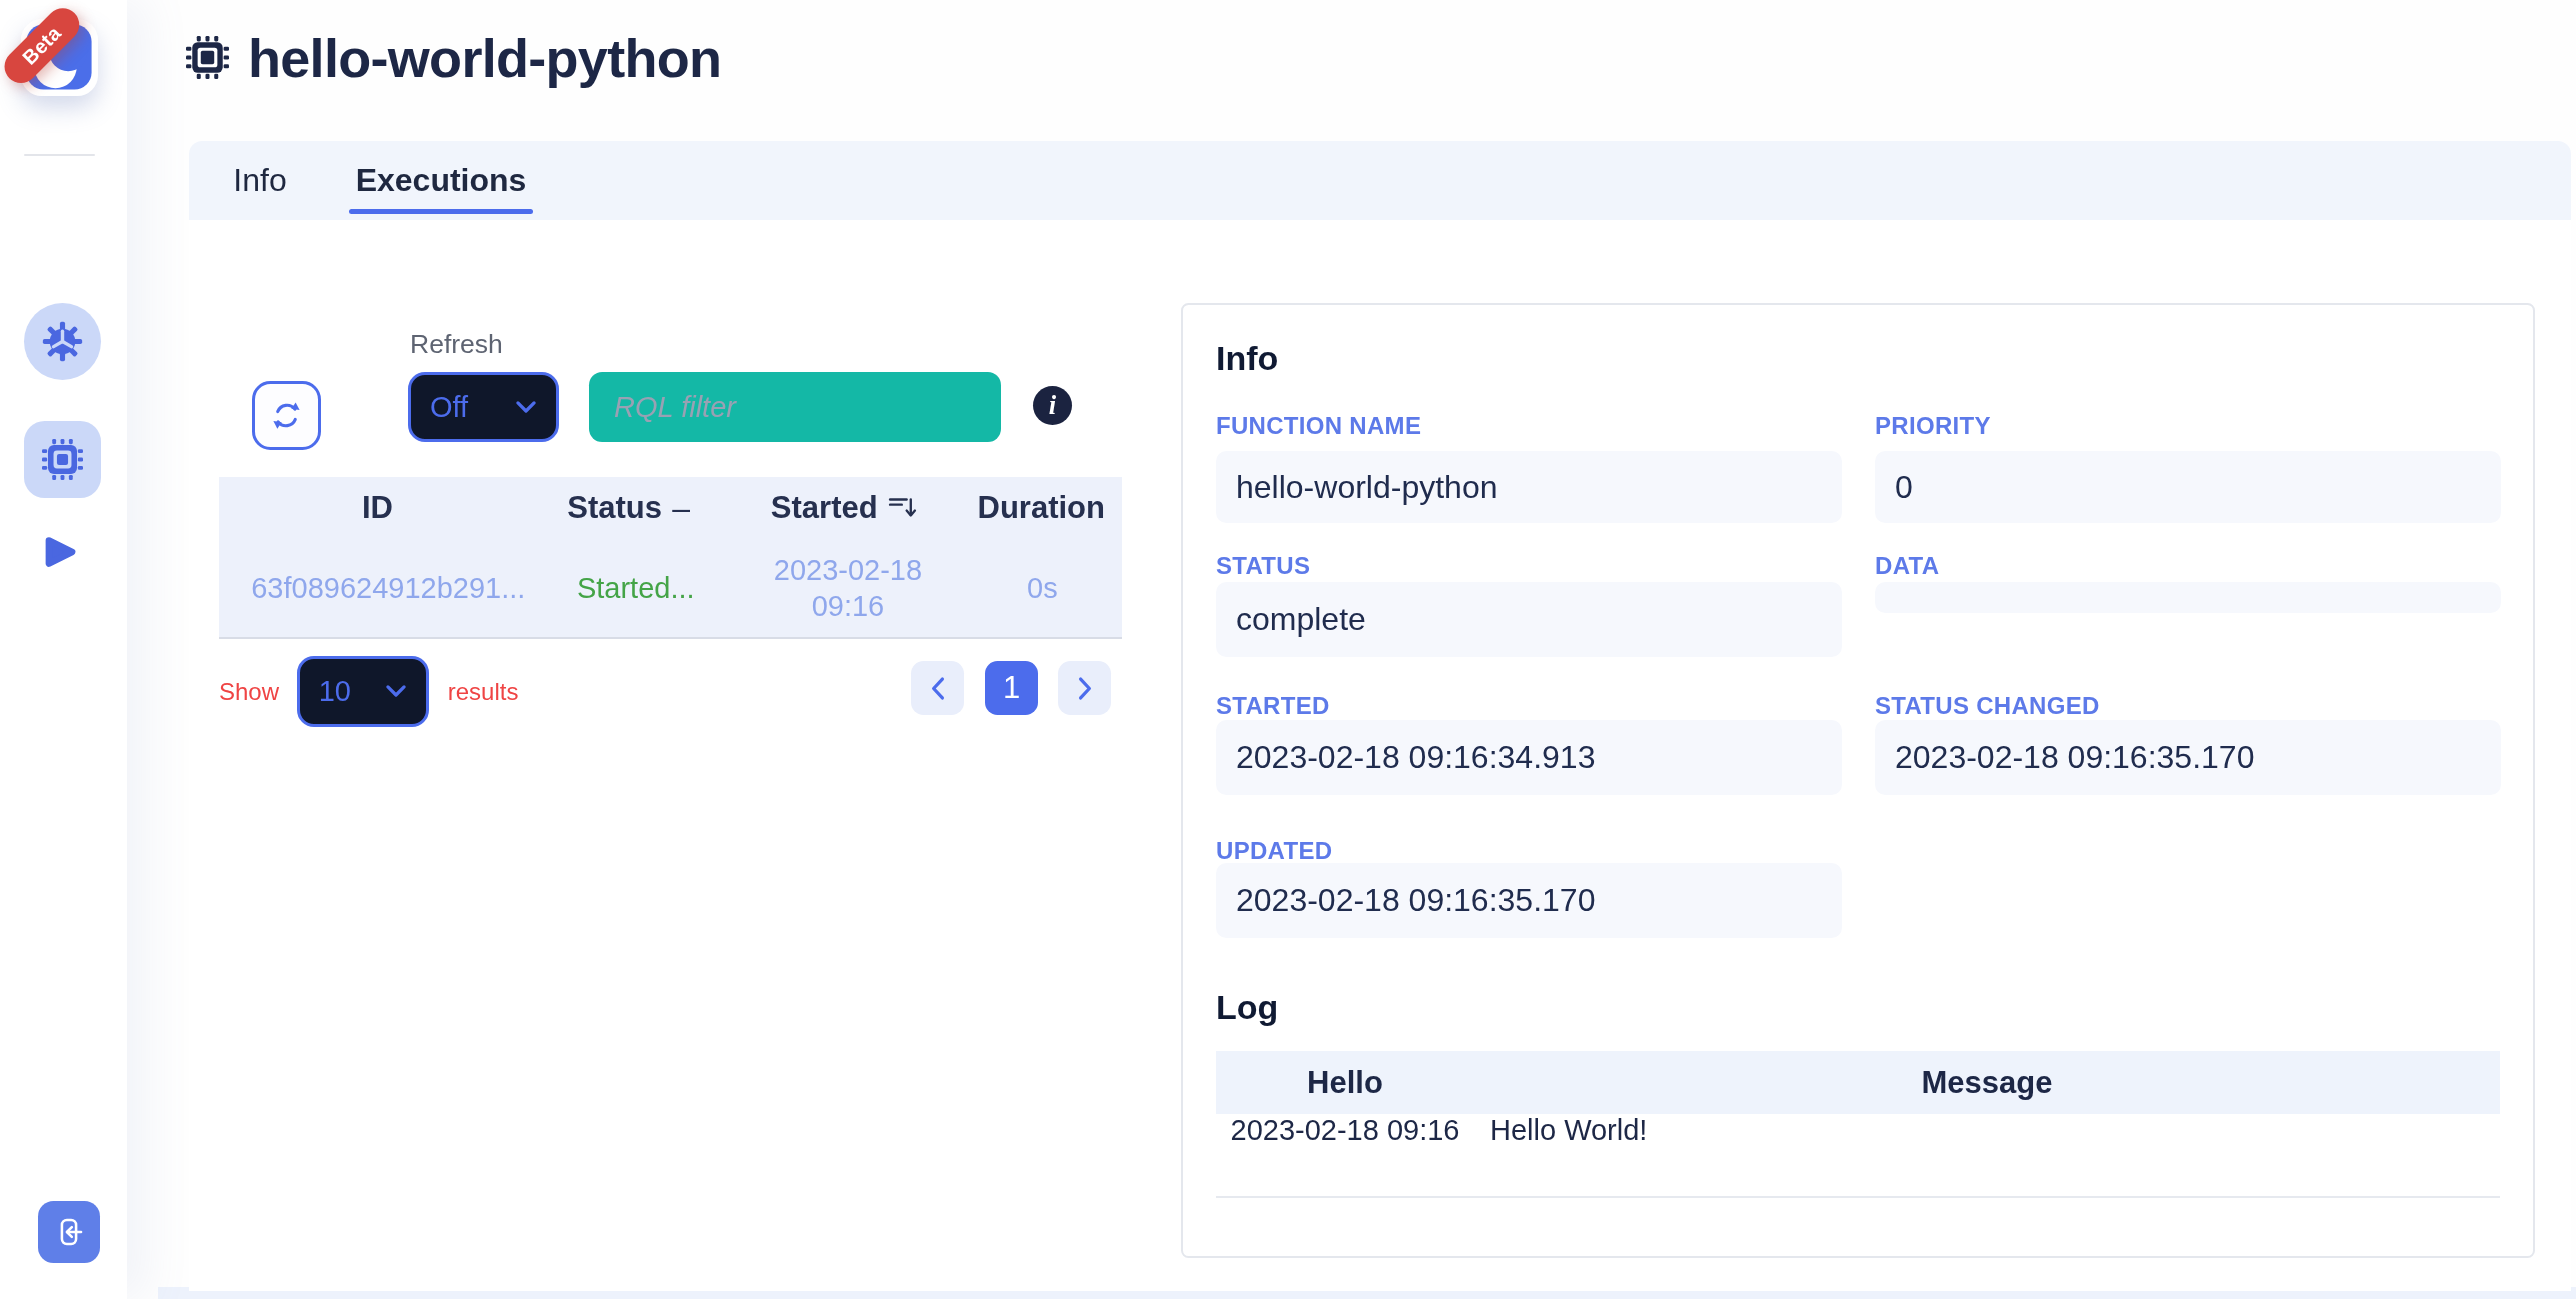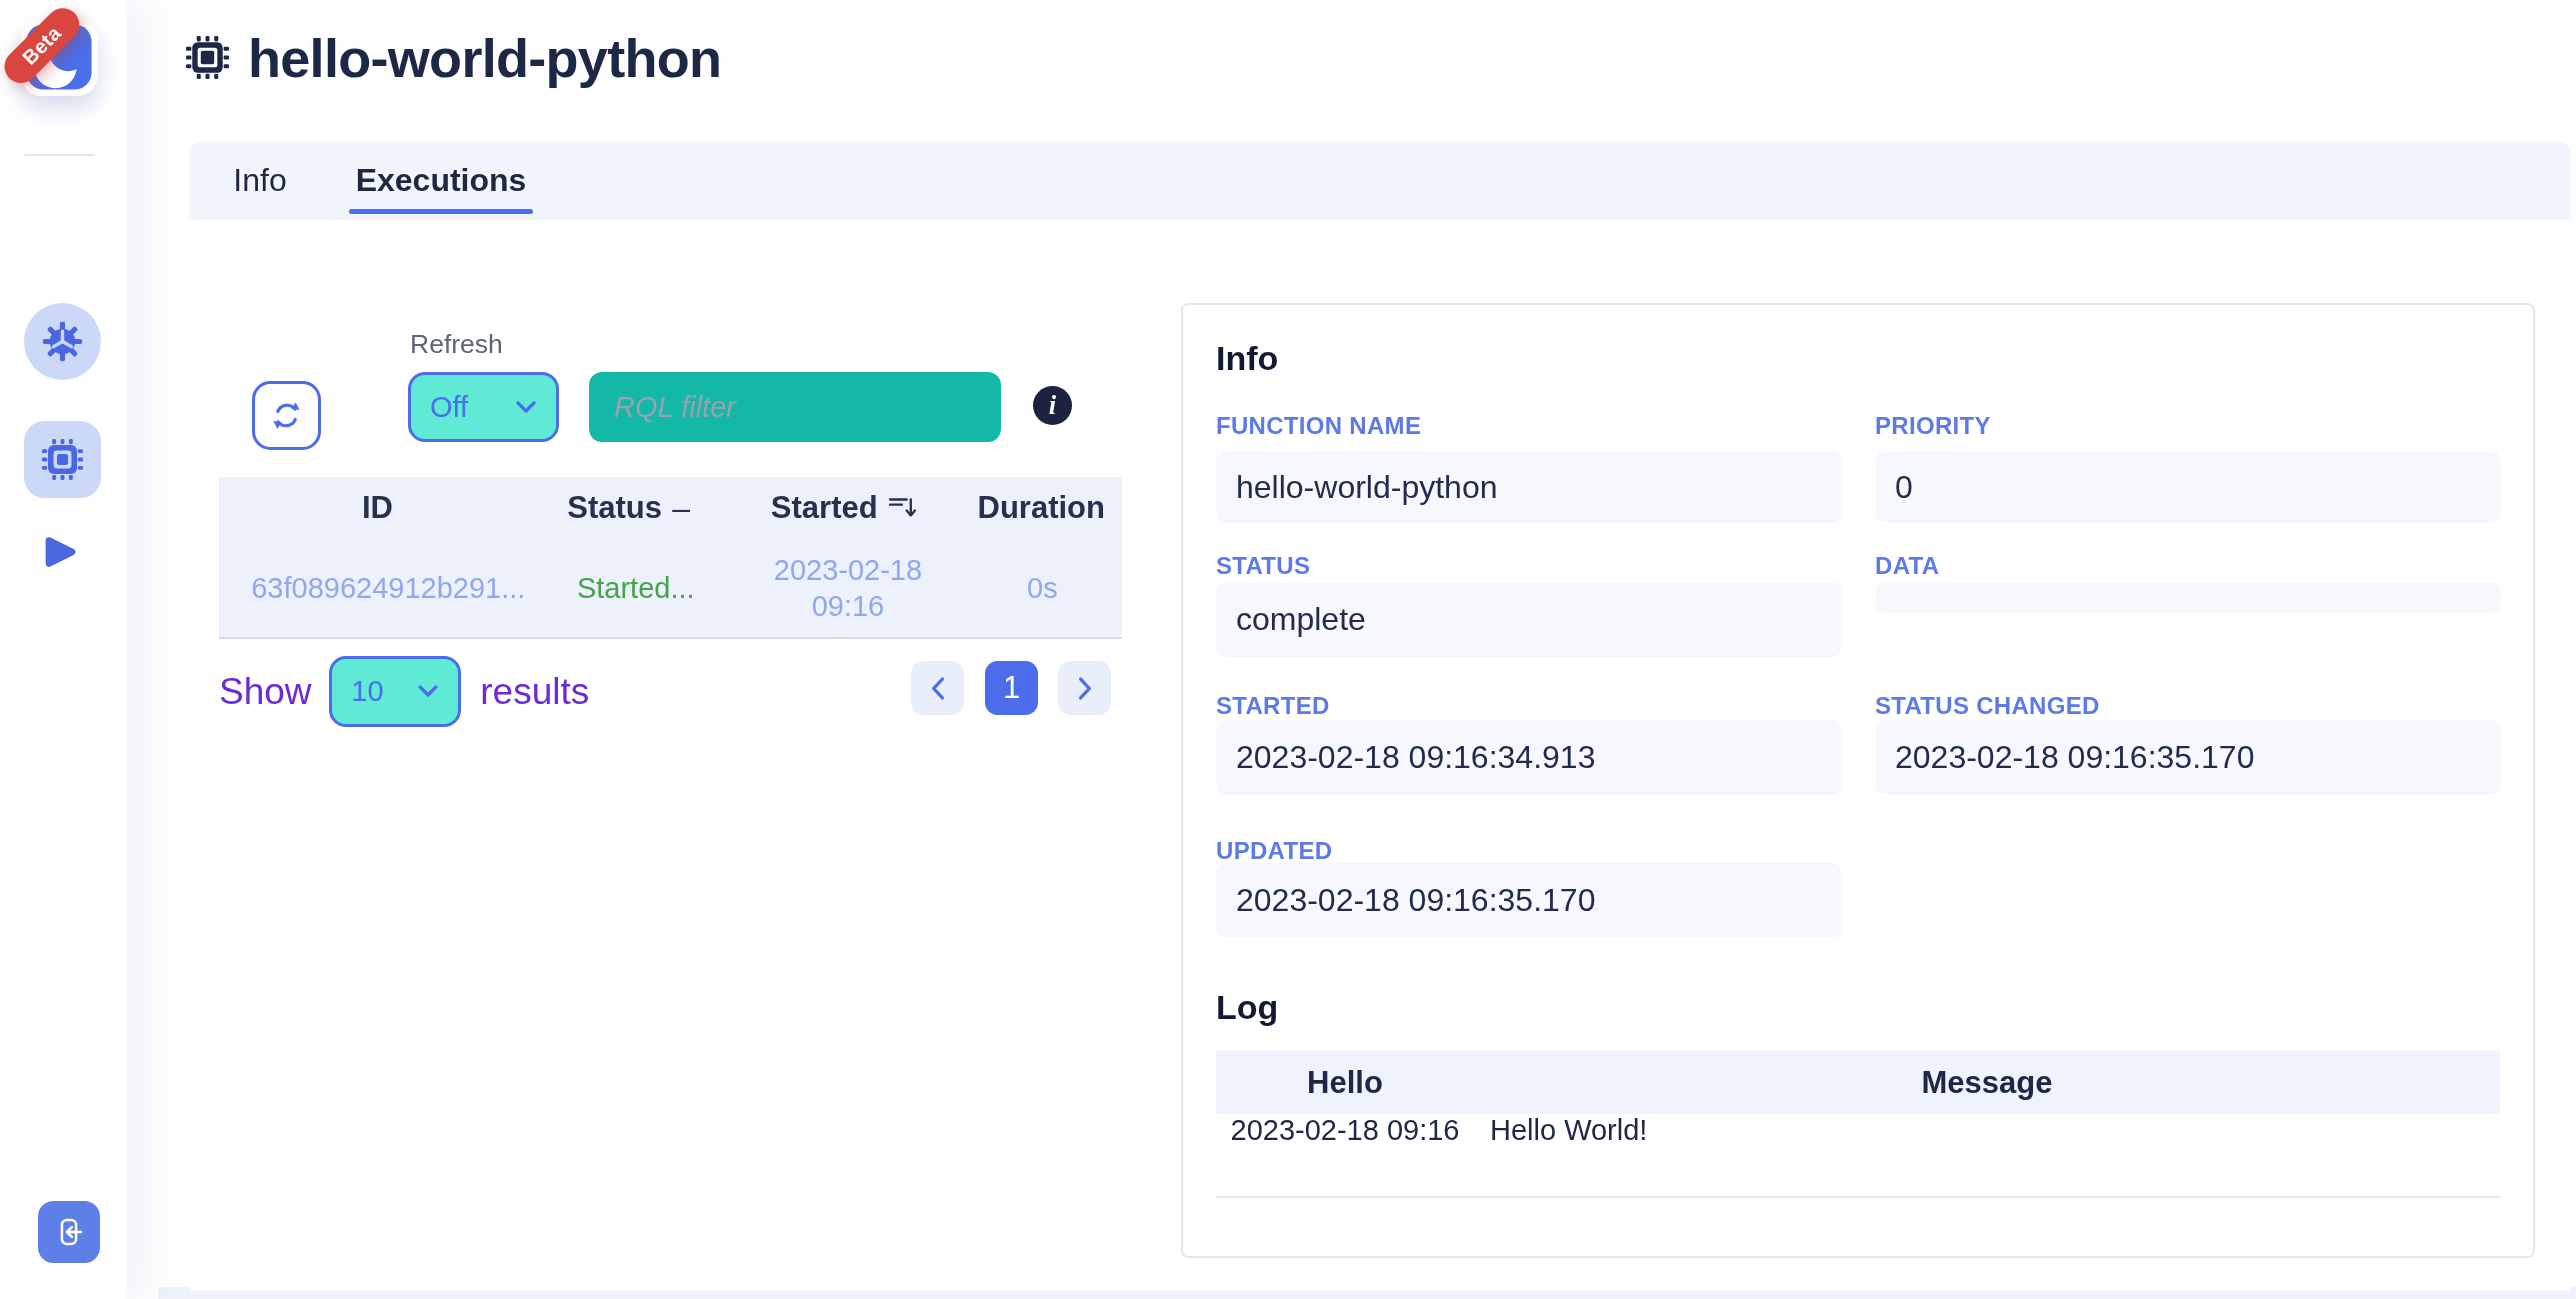--- a/index.html
+++ b/index.html
@@ -36,21 +36,21 @@
   .tabbar { position:absolute; left:0; top:0; width:2382px; height:79px; background:#f1f5fc; border-radius:13.2px 13.2px 0 0; }
   .tab { position:absolute; top:0; height:79px; line-height:79px; font-size:32px; color:#1f2840; text-align:center; cursor:default; }
   .tab-info { left:40px; width:62px; font-weight:400; }
   .tab-exec { left:160px; width:184px; font-weight:700; }
   .tab-underline { position:absolute; left:160px; top:68px; width:184px; height:5.2px; background:#4c6cec; border-radius:2.9px; }
 
   
   .refresh-btn { position:absolute; left:63px; top:240px; width:69px; height:69px; background:#fdfdff;
                  border:3.7px solid #4c6cec; border-radius:18.4px; display:flex; align-items:center; justify-content:center; }
   .refresh-label { position:absolute; left:221px; top:188px; font-size:26.5px; color:#5e6472; }
-  .dd { position:absolute; background:#5eead4; border:3.7px solid #4c6cec; border-radius:17px;
+  .dd { position:absolute; background:#0f172a; border:3.7px solid #4c6cec; border-radius:17px;
         display:flex; align-items:center; justify-content:space-between; padding:0 19px; }
   .dd-refresh { left:219px; top:231px; width:151px; height:70px; }
   .dd-value { font-size:29px; color:#4c6cec; font-weight:500; }
   .rql-input { position:absolute; left:400px; top:231px; width:412px; height:70px; background:#14b8a6; border:none;
                border-radius:13.2px; padding:0 25px; font-size:29px; font-style:italic; color:#3a4258;
                font-family:"Liberation Sans", sans-serif; }
   .rql-input::placeholder { color:#99a1b3; opacity:1; }
   .info-dot { position:absolute; left:844px; top:245px; width:39px; height:39px; background:#1b2340; border-radius:50%;
               display:flex; align-items:center; justify-content:center; }
   .info-dot span { color:#fff; font-family:"Liberation Serif", serif; font-style:italic; font-weight:700; font-size:26.5px; }
@@ -65,21 +65,21 @@
   .exec-row { height:98px; align-items:center;padding-left:13px; }
   .exec-row .cell { text-align:center; font-size:29px; }
   .c-id { color:#8fa7ec; }
   .c-status { color:#44a447; }
   .c-started { color:#8fa7ec; line-height:1.25; }
   .c-duration { color:#8fa7ec; }
   .sort-dash { font-size:32px; font-weight:400; color:#26304f; }
 
   
   .results-row { position:absolute; left:30px; top:515px; height:71px; display:flex; align-items:center; }
-  .show-label, .results-label { font-size:37px; color:#6d28d9; }
+  .show-label, .results-label { font-size:24px; color:#ef4444; }
   .dd-show { position:static; width:132px; height:71px; margin:0 19px 0 17.7px; }
   .pag-btn { position:absolute; top:520px; width:53px; height:54px; border-radius:12.5px;
              display:flex; align-items:center; justify-content:center; }
   .pag-prev { left:722px; background:#e9eefb; }
   .pag-page { left:796px; background:#4c6cec; color:#fff; font-size:31px; }
   .pag-next { left:869px; background:#e9eefb; }
 
   
   .card { position:absolute; left:992px; top:162px; width:1354px; height:955px; background:#fff;
           border:2.2px solid #e4e7ed; border-radius:7.4px; }

